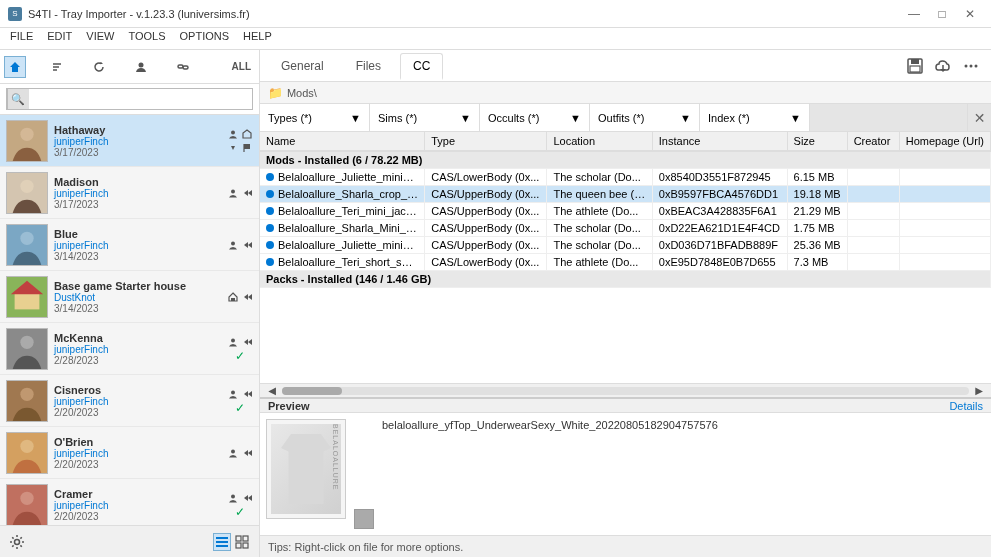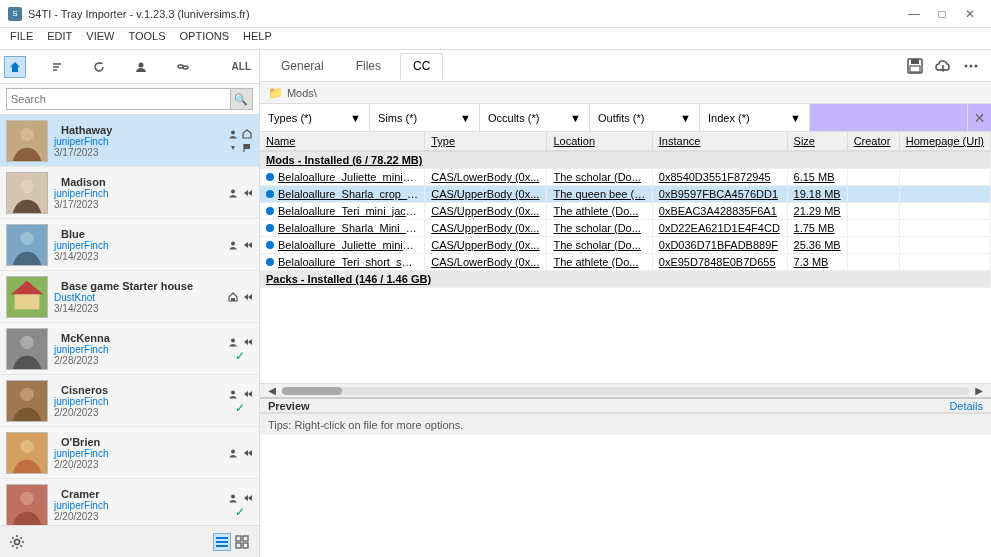--- a/index.html
+++ b/index.html
@@ -33,21 +33,21 @@
     #search-container { display: flex; align-items: center; border: 1px solid #bbb; background: white; height: 22px; }
     #search-input { flex: 1; border: none; outline: none; font-size: 11px; padding: 0 4px; }
     #search-btn { width: 22px; height: 20px; display: flex; align-items: center; justify-content: center; background: #e0e0e0; border-left: 1px solid #bbb; cursor: pointer; font-size: 11px; color: #555; }
 
     
     #sidebar-list { flex: 1; overflow-y: auto; }
     .sidebar-item { display: flex; align-items: center; padding: 4px 6px; cursor: pointer; border-bottom: 1px solid #e8e8e8; gap: 6px; min-height: 52px; }
     .sidebar-item.selected { background: #cce4f7; }
     .sidebar-avatar { width: 42px; height: 42px; background: #ddd; border: 1px solid #bbb; flex-shrink: 0; overflow: hidden; display: flex; align-items: center; justify-content: center; }
     .sidebar-info { flex: 1; min-width: 0; }
-    .sidebar-name { font-weight: bold; font-size: 11px; color: #333; margin-left: 7px; }
+    .sidebar-name { font-weight: bold; font-size: 11px; color: #333; }
     .sidebar-sub { font-size: 10px; color: #0078d4; }
     .sidebar-date { font-size: 10px; color: #666; }
     .sidebar-icons { display: flex; flex-direction: column; gap: 2px; align-items: center; }
     .sidebar-icon-row { display: flex; gap: 2px; }
     .s-icon { width: 12px; height: 12px; display: flex; align-items: center; justify-content: center; font-size: 9px; }
 
     
     #sidebar-bottom { height: 32px; background: #f0f0f0; border-top: 1px solid #ddd; display: flex; align-items: center; justify-content: space-between; padding: 0 8px; }
     .bottom-icon { width: 18px; height: 18px; display: flex; align-items: center; justify-content: center; cursor: pointer; font-size: 12px; color: #555; }
     .bottom-view-icons { display: flex; gap: 2px; }
@@ -63,27 +63,27 @@
     .tabs-right-btn { width: 24px; height: 24px; display: flex; align-items: center; justify-content: center; cursor: pointer; border: 1px solid transparent; color: #555; font-size: 13px; }
 
     
     #cc-area { flex: 1; display: flex; flex-direction: column; overflow: hidden; }
 
     
     #breadcrumb { height: 22px; display: flex; align-items: center; padding: 0 8px; background: #f5f5f5; border-bottom: 1px solid #ddd; font-size: 11px; color: #555; gap: 4px; }
     .breadcrumb-icon { font-size: 12px; color: #666; }
 
     
-    #filter-bar { height: 28px; display: flex; align-items: center; border-bottom: 1px solid #ddd; background: #c4b5fd; }
+    #filter-bar { height: 28px; display: flex; align-items: center; border-bottom: 1px solid #ddd; background: #e5e5e5; }
     .filter-select { display: flex; align-items: center; height: 100%; padding: 0 8px; border-right: 1px solid #ddd; cursor: pointer; font-size: 11px; min-width: 110px; background: #fff; position: relative; justify-content: space-between; gap: 4px; }
     #filter-close { width: 24px; height: 28px; display: flex; align-items: center; justify-content: center; cursor: pointer; font-size: 14px; color: #666; border-left: 1px solid #ddd; margin-left: auto; }
 
     
     #table-area { flex: 1; overflow-y: auto; font-size: 11px; }
-    #cc-table { width: 100%; border-collapse: collapse; text-decoration: underline; }
+    #cc-table { width: 100%; border-collapse: collapse; }
     #cc-table th { background: #f0f0f0; border-bottom: 2px solid #ddd; border-right: 1px solid #ddd; padding: 3px 6px; text-align: left; font-weight: normal; font-size: 11px; cursor: pointer; white-space: nowrap; }
     #cc-table td { border-bottom: 1px solid #eee; border-right: 1px solid #eee; padding: 2px 6px; white-space: nowrap; overflow: hidden; text-overflow: ellipsis; max-width: 160px; }
     .group-row td { background: #e8e8e8; font-weight: bold; padding: 3px 6px; }
     .cc-row.selected { background: #cce4f7; }
     .cc-dot { width: 8px; height: 8px; border-radius: 50%; display: inline-block; margin-right: 4px; }
     .dot-blue { background: #0078d4; }
 
     
     #table-scroll-x { height: 14px; background: #f0f0f0; border-top: 1px solid #ddd; display: flex; align-items: center; padding: 0 2px; }
     .scroll-track { flex: 1; height: 8px; background: #e0e0e0; border-radius: 4px; position: relative; }
@@ -164,21 +164,20 @@
         <svg width="12" height="12" viewBox="0 0 12 12">
             <rect x="1" y="4" width="5" height="3" rx="1.5" fill="none" stroke="#555" stroke-width="1.5"></rect>
             <rect x="6" y="5" width="5" height="3" rx="1.5" fill="none" stroke="#555" stroke-width="1.5"></rect>
           </svg>
       </div>
       <div class="sidebar-all">ALL</div>
     </div>
 
     <div id="search-bar">
       <div id="search-container">
-        <input id="search-input" type="text" placeholder="Search" style="">
         <div id="search-btn">🔍</div>
       </div>
     </div>
 
     <div id="sidebar-list">
 
       <div class="sidebar-item selected">
         <div class="sidebar-avatar avatar-hathaway">
           <svg width="42" height="42" viewBox="0 0 42 42">
             <rect width="42" height="42" fill="#c4a882"></rect>
@@ -625,20 +624,36 @@
           <div class="scroll-thumb"></div>
         </div>
         <div style="width:20px;height:14px;display:flex;align-items:center;justify-content:center;cursor:pointer;font-size:10px;color:#555;">▶</div>
       </div>
 
       <div id="preview-area">
         <div id="preview-header">
           <span id="preview-label">Preview</span>
           <span id="preview-details-link">Details</span>
         </div>
+        <div id="preview-content">
+          <div id="preview-img-container">
+            <div id="preview-img-inner">
+
+              <div class="preview-shirt-shape"></div>
+
+              <div id="preview-text-vertical">BELALOALLURE</div>
+            </div>
+          </div>
+          <div style="display:flex;flex-direction:column;gap:4px;padding-top:4px;">
+            <div id="preview-color-box"></div>
+          </div>
+          <div id="preview-info">
+            <div id="preview-filename">belaloallure_yfTop_UnderwearSexy_White_20220805182904757576</div>
+          </div>
+        </div>
         <div id="tips-bar">
           <span>Tips:  Right-click on file for more options.</span>
         </div>
       </div>
 
     </div>
   </div>
 </div>
 
 </body></html>

